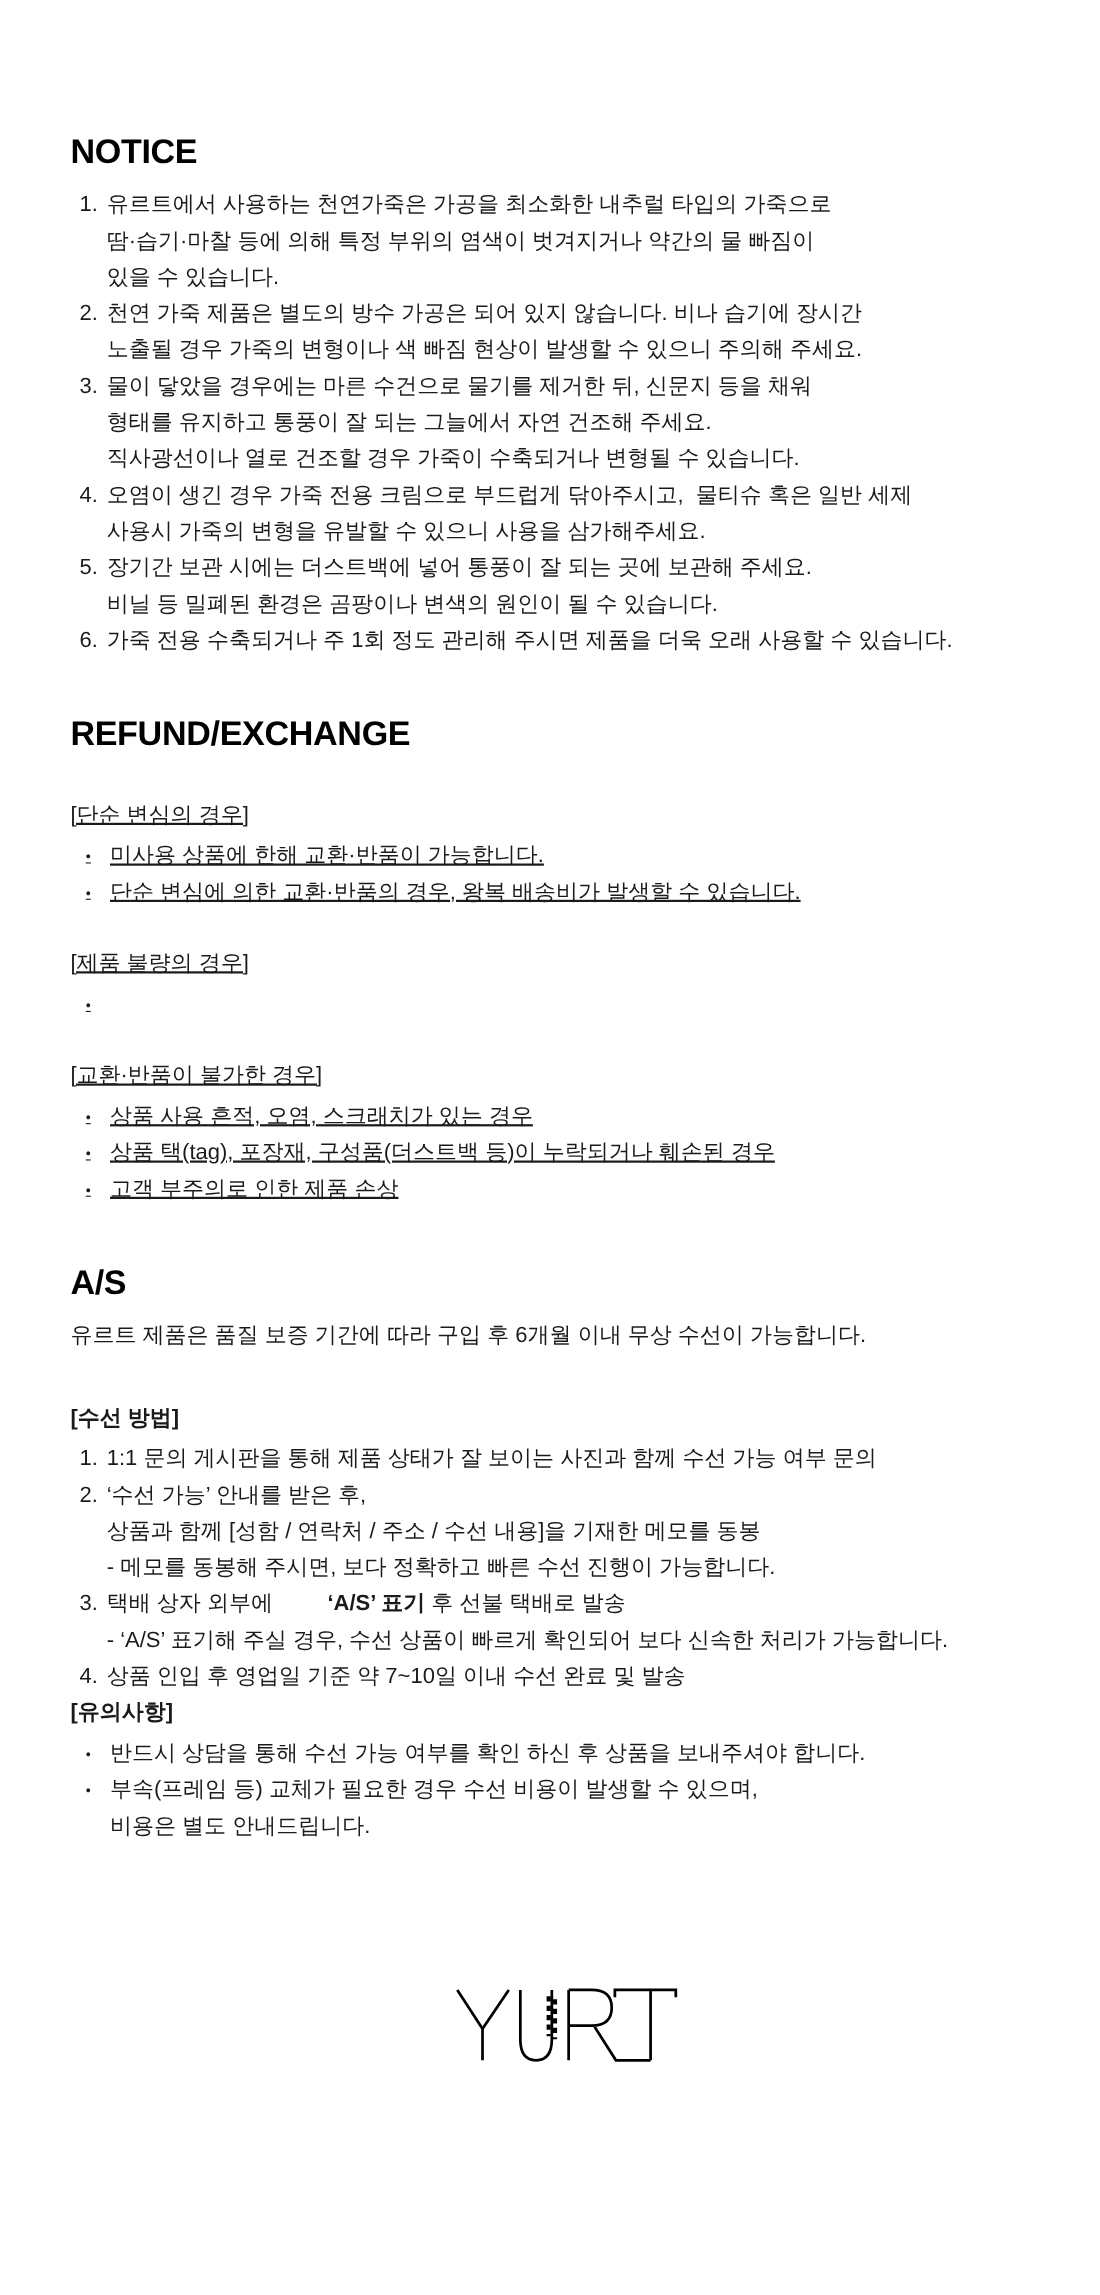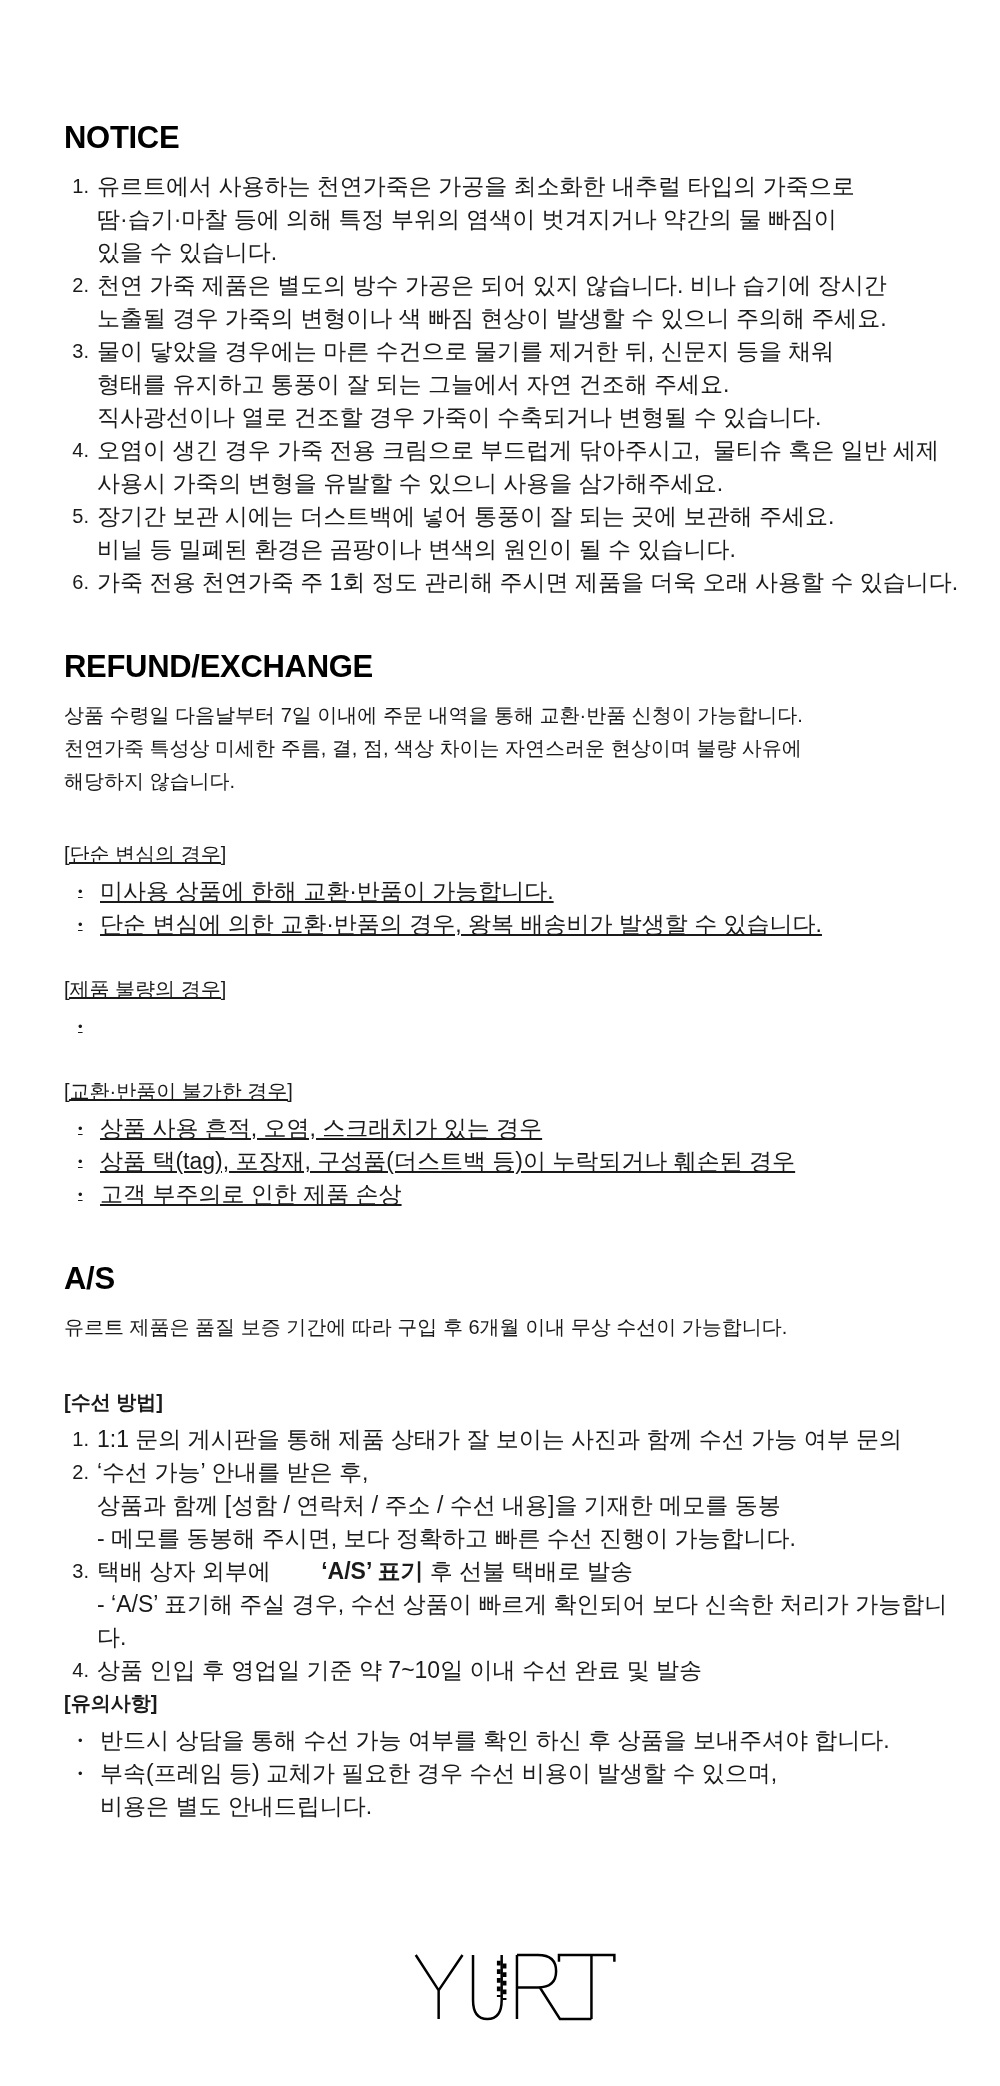--- a/index.html
+++ b/index.html
@@ -31,21 +31,21 @@
   .num-row { display: flex; align-items: flex-start; }
   .num {
     flex: 0 0 auto;
     min-width: 25px;
     text-align: right;
     margin-right: 8px;
     font-size: 20px;
     line-height: 33px;
   }
   .txt {
-    font-size: 23px;
+    font-size: 20px;
     line-height: 33px;
     white-space: pre-wrap;
   }
   .group { margin-top: 40px; text-decoration: underline; }
   .group-mid { margin-top: 32px; }
   .group-title { font-size: 20px; line-height: 33px; font-weight: 400; }
   .group-title.bold { font-weight: 700; }
   .bullet-list { margin-top: 4px; list-style: none; }
   .bullet-row { display: flex; align-items: flex-start; }
   .bullet {
@@ -97,30 +97,27 @@
         <div class="txt">오염이 생긴 경우 가죽 전용 크림으로 부드럽게 닦아주시고,  물티슈 혹은 일반 세제
 사용시 가죽의 변형을 유발할 수 있으니 사용을 삼가해주세요.</div>
       </li>
       <li class="num-row">
         <span class="num">5.</span>
         <div class="txt">장기간 보관 시에는 더스트백에 넣어 통풍이 잘 되는 곳에 보관해 주세요.
 비닐 등 밀폐된 환경은 곰팡이나 변색의 원인이 될 수 있습니다.</div>
       </li>
       <li class="num-row">
         <span class="num">6.</span>
-        <div class="txt">가죽 전용 천연가죽 주 1회 정도 관리해 주시면 제품을 더욱 오래 사용할 수 있습니다.</div>
+        <div class="txt">가죽 전용 수축되거나 주 1회 정도 관리해 주시면 제품을 더욱 오래 사용할 수 있습니다.</div>
       </li>
     </ul>
   </section>
 
   <section class="section">
     <h2>REFUND/EXCHANGE</h2>
-    <div class="intro">상품 수령일 다음날부터 7일 이내에 주문 내역을 통해 교환·반품 신청이 가능합니다.
-천연가죽 특성상 미세한 주름, 결, 점, 색상 차이는 자연스러운 현상이며 불량 사유에
-해당하지 않습니다.</div>
 
     <div class="group">
       <div class="group-title">[단순 변심의 경우]</div>
       <ul class="bullet-list">
         <li class="bullet-row">
           <span class="bullet">•</span>
           <div class="txt">미사용 상품에 한해 교환·반품이 가능합니다.</div>
         </li>
         <li class="bullet-row">
           <span class="bullet">•</span>

